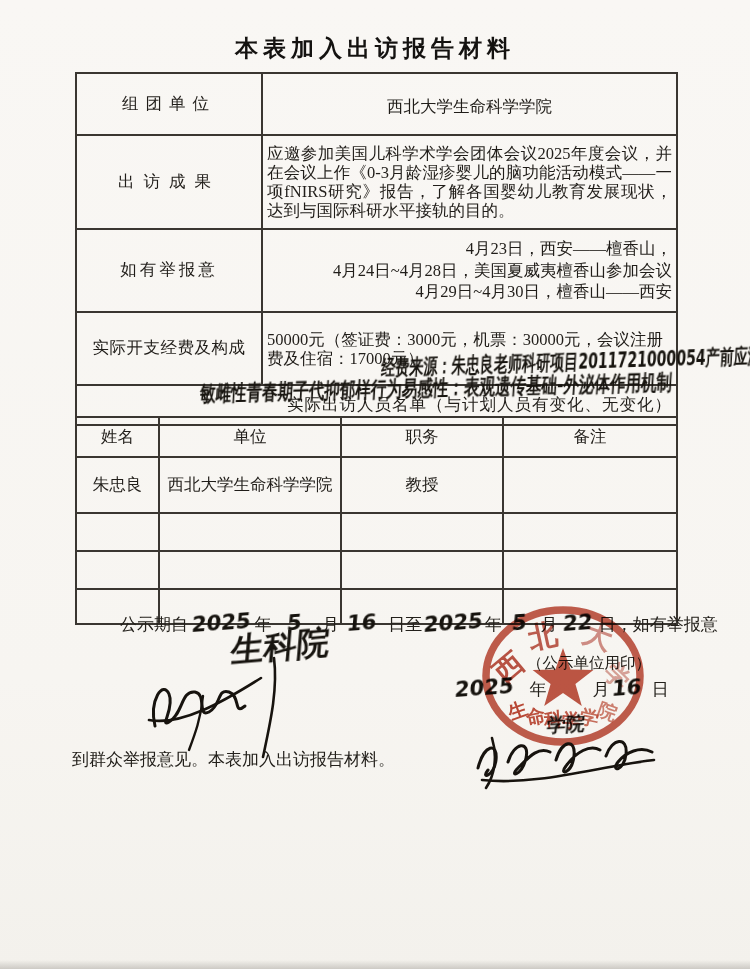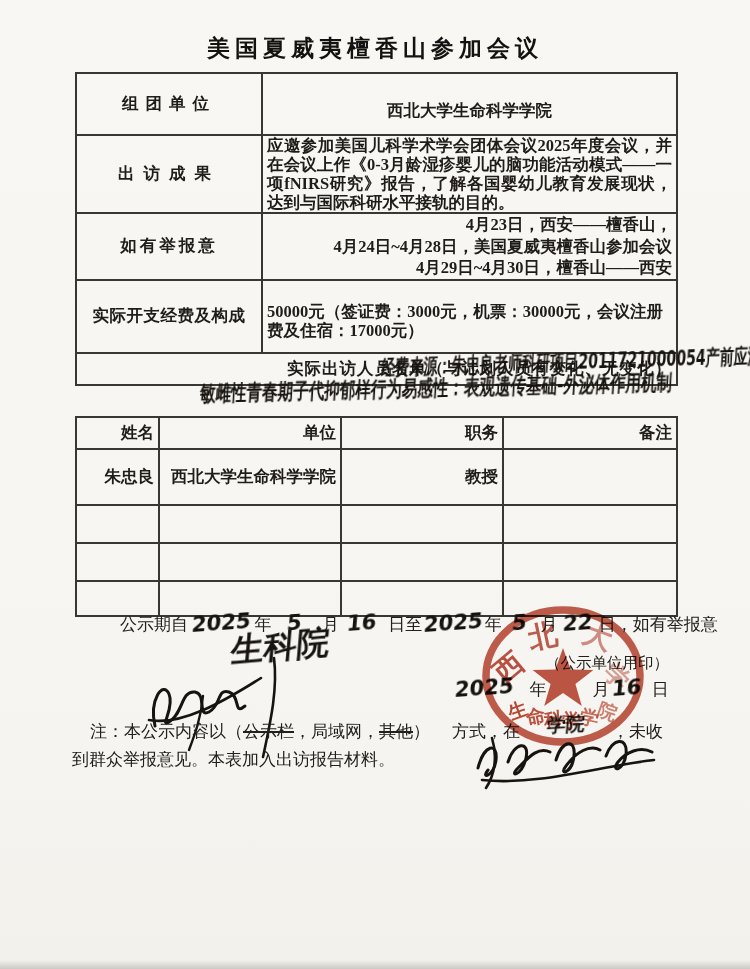--- a/index.html
+++ b/index.html
@@ -12,28 +12,28 @@
   .scan-edge{position:absolute;left:0;right:0;bottom:0;height:9px;
     background:linear-gradient(180deg,rgba(0,0,0,0) 0%,rgba(90,85,78,.25) 100%);}
   .title{
     position:absolute;top:33px;left:0;width:100%;text-align:center;
     font-family:"Liberation Sans","DejaVu Sans",sans-serif;
     font-size:23px;font-weight:bold;letter-spacing:5px;color:#141210;
   }
   table.form{position:absolute;left:75px;border-collapse:collapse;table-layout:fixed;}
   table.form td{
     border:2px solid #3a3631;font-size:16.5px;color:#201d19;
-    padding:0 4px;vertical-align:middle;overflow:hidden;font-weight:bold;
+    padding:8px 4px;vertical-align:middle;overflow:hidden;
   }
   td.lbl{text-align:center;}
   td.val-center{text-align:center;}
   td.val-text{vertical-align:top;text-align:justify;line-height:19px;padding:3px 6px 2px 6px;}
   .itin-line{line-height:21.5px;text-align:right;}
   .roster-title{text-align:right;letter-spacing:1px;}
-  td.cell-c{text-align:right;}
+  td.cell-c{text-align:center;}
   
   .hw{
     position:absolute;font-family:"DejaVu Sans","Liberation Sans",sans-serif;
     font-weight:600;color:#17140f;white-space:nowrap;transform-origin:left top;
     filter:blur(.25px);
   }
   .hwn{
     display:inline-block;font-family:"DejaVu Sans",sans-serif;font-weight:600;
     font-size:21px;transform:skewX(-9deg) rotate(-4deg);filter:blur(.2px);color:#16130e;
   }
@@ -42,21 +42,21 @@
   .strike{text-decoration:line-through;text-decoration-thickness:1.8px;}
   .scrawl-svg{position:absolute;}
   .scrawl-svg path{fill:none;stroke:#17130e;stroke-linecap:round;stroke-linejoin:round;}
   .seal{position:absolute;left:480px;top:604px;mix-blend-mode:multiply;opacity:.9;}
 </style>
 </head>
 <body>
 
 <div class="page">
 
-  <div class="title">美国夏威夷檀香山参加会议</div>
+  <div class="title">本表加入出访报告材料</div>
 
   <table class="form" style="top:72px;width:601px;">
     <colgroup>
         <col style="width:186px">
         <col style="width:415px">
       </colgroup>
     <tbody>
         <tr style="height:62px">
       <td class="lbl" style="letter-spacing:7px">组团单位</td>
       <td class="val-center" style="padding-top:14px">西北大学生命科学学院</td>
@@ -135,28 +135,25 @@
   <svg class="scrawl-svg" style="left:258px;top:656px;" width="26" height="104" viewBox="0 0 26 104">
     <path d="M16 2 C20 34 12 68 5 101" stroke-width="2.6"></path>
   </svg>
 
   <svg class="scrawl-svg" style="left:143px;top:666px;" width="128" height="86" viewBox="0 0 128 86">
     <path d="M12 60 C6 34 20 14 26 28 C32 42 16 62 26 56 C40 48 38 24 52 26 C64 28 54 52 66 46 C78 40 74 22 86 26 C98 30 90 50 102 40" stroke-width="3"></path>
     <path d="M6 54 C38 60 80 36 118 12" stroke-width="2.6"></path>
     <path d="M60 30 C58 52 52 68 46 84" stroke-width="2.4"></path>
   </svg>
 
-  <div class="ptext" style="left:545px;top:653px;font-size:15.5px;">（公示单位用印）</div>
+  <div class="ptext" style="left:527px;top:653px;font-size:15.5px;">（公示单位用印）</div>
   <div class="ptext" style="left:455px;top:676px;">
     <span class="hwn">2025</span><span style="margin-left:16px">年</span><span style="margin-left:46px">月</span><span class="hwn" style="margin-left:3px">16</span><span style="margin-left:10px">日</span>
   </div>
 
-  <div class="ptext" style="left:90px;top:720px;">
-    <span>注：本公示内容以（</span><span class="strike">公示栏</span><span>，</span><span>局域网</span><span>，</span><span class="strike">其他</span><span>）</span><span class="sp" style="width:22px"></span><span>方式，在</span><span class="sp" style="width:92px"></span><span>，未收</span>
-  </div>
   <div class="ptext" style="left:72px;top:748px;">到群众举报意见。本表加入出访报告材料。</div>
 
   <div class="hw" style="left:548px;top:713px;font-size:19px;transform:rotate(-3deg) skewX(-8deg);">学院</div>
 
   <svg class="seal" width="168" height="148" viewBox="0 0 168 148">
     <defs>
         <filter id="blt">
           <feGaussianBlur stdDeviation="0.55"></feGaussianBlur>
         </filter>
       </defs>

